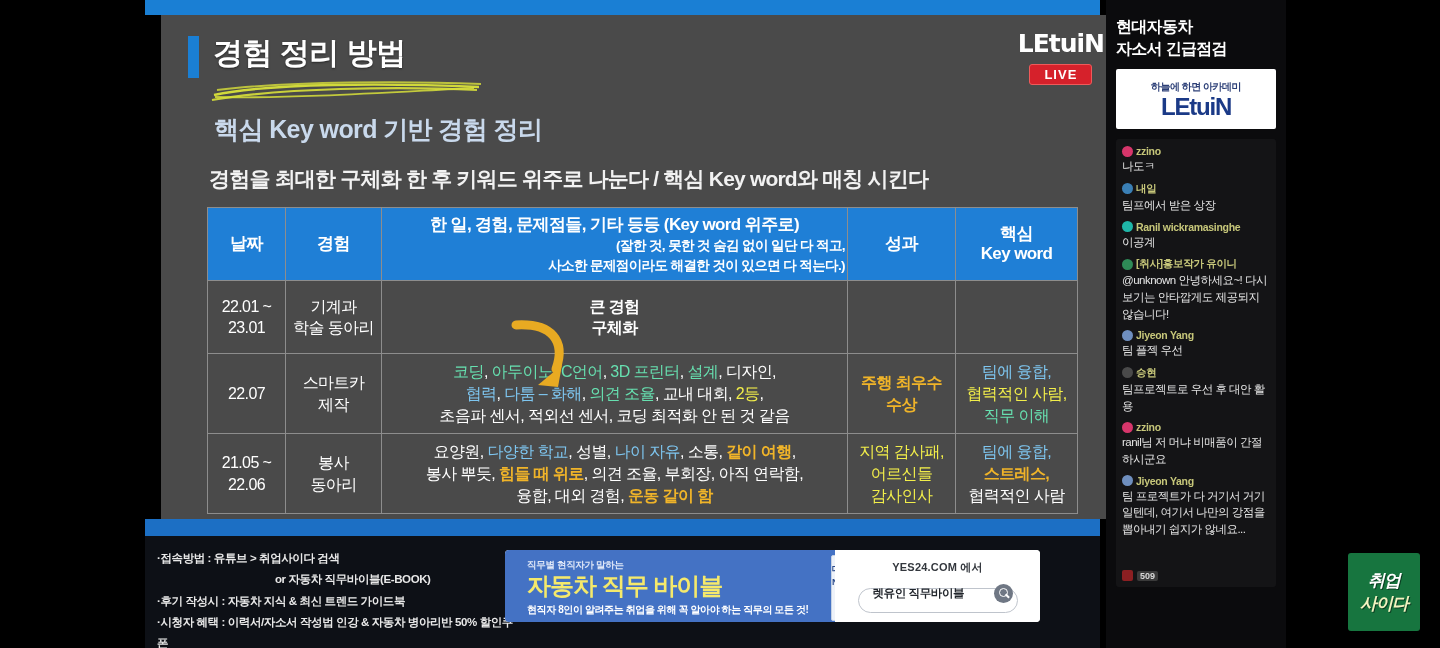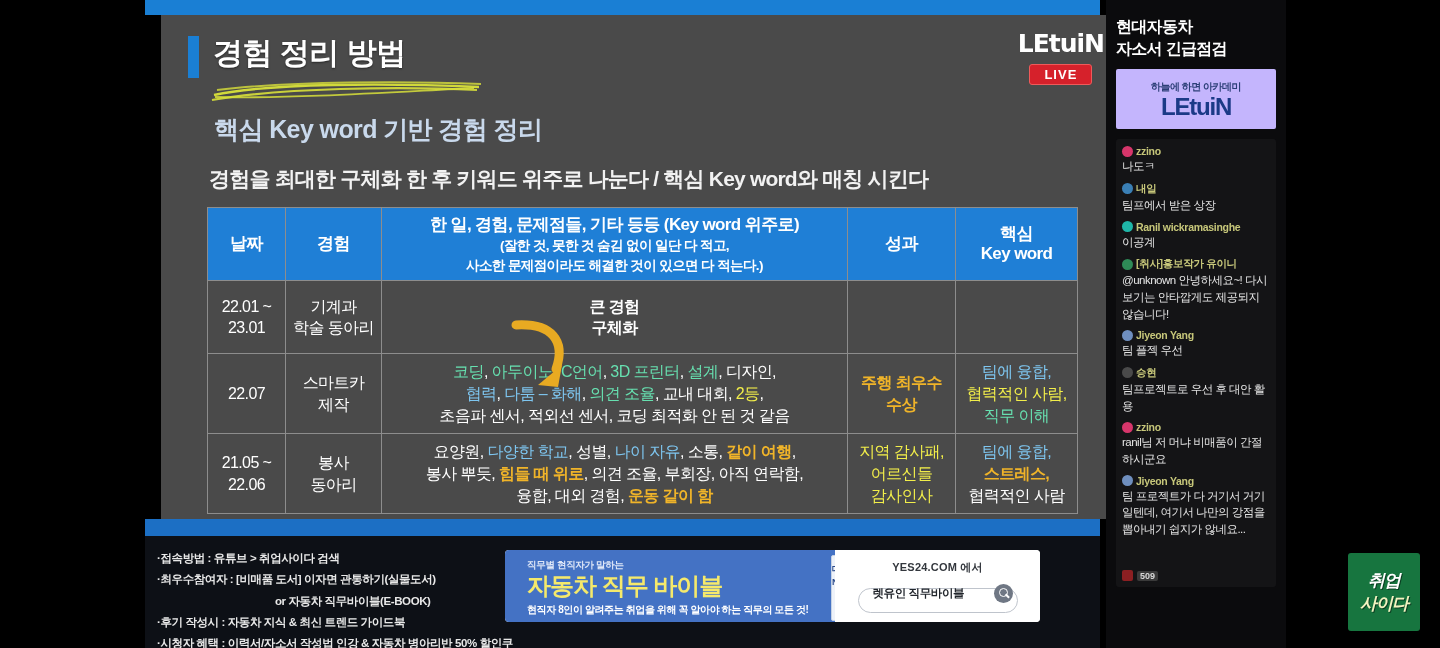--- a/index.html
+++ b/index.html
@@ -68,21 +68,21 @@
   .tbl td, .tbl th {
     border: 1px solid #8d8d8d;
     text-align: center; vertical-align: middle;
     letter-spacing: -0.6px;
   }
   .tbl thead th {
     background: #1f7fd6; color: #ffffff; font-weight: bold;
     padding: 6px 2px;
   }
   .th-main { font-size: 17px; line-height: 1.25; }
-  .th-sub  { font-size: 13.5px; font-weight: bold; line-height: 1.3; margin-top: 2px; }
+  .th-sub  { font-size: 13.5px; font-weight: bold; line-height: 1.3; margin-top: 2px; text-align: right; }
   .th-small { font-size: 17px; line-height: 1.2; }
 
   .tbl tbody td { background: #4a4a4a; color: #ffffff; font-size: 16px; line-height: 1.35; padding: 4px 4px; }
   .c-date { width: 78px; }
   .c-exp  { width: 96px; }
   .c-desc { width: 466px; }
   .c-res  { width: 108px; }
   .c-key  { width: 122px; }
 
   .r1 { height: 73px; }
@@ -152,21 +152,21 @@
   .cl1 { font-size: 17px; font-weight: bold; letter-spacing: -1px; text-shadow: 1px 1px 0 #0a3d21;}
   .cl2 { font-size: 17px; font-weight: bold; letter-spacing: -1px; color: #f3f3c0; text-shadow: 1px 1px 0 #0a3d21;}
 
   
   #chat {
     position: absolute; left: 1106px; top: 0; width: 180px; height: 648px;
     background: #0b0b0d; padding: 16px 10px 0 10px;
   }
   .chat-title { color: #fff; font-size: 16px; font-weight: bold; line-height: 1.35; letter-spacing: -0.7px;}
   .chat-logo {
-    margin-top: 10px; width: 160px; height: 60px; background: #c4b5fd;
+    margin-top: 10px; width: 160px; height: 60px; background: #ffffff;
     display: flex; flex-direction: column; align-items: center; justify-content: center;
     border-radius: 2px;
   }
   .chat-logo .script { font-size: 10px; color: #2c3f77; font-weight: bold; letter-spacing: -0.5px; }
   .chat-logo .big { font-size: 24px; color: #1b3a87; font-weight: bold; letter-spacing: -1.2px; line-height: 1; margin-top: 1px;}
   .chat-box {
     margin-top: 10px; width: 160px; height: 448px; background: #141416;
     border-radius: 3px; padding: 6px 6px 0 6px; overflow: hidden; position: relative;
   }
   .msg { margin-bottom: 7px; }
@@ -315,21 +315,20 @@
         <polygon points="54,58 30,78 50,80" fill="#e8aa22"></polygon>
       </svg>
 
     </div>
 
     <div class="botbar"></div>
 
     <div class="footerzone">
       <div class="foot-list">
         <div>·접속방법 : 유튜브 &gt; 취업사이다 검색</div>
-        <div>·최우수참여자 : [비매품 도서] 이자면 관통하기(실물도서)</div>
         <div class="indent">or 자동차 직무바이블(E-BOOK)</div>
         <div>·후기 작성시 : 자동차 지식 &amp; 최신 트렌드 가이드북</div>
         <div>·시청자 혜택 : 이력서/자소서 작성법 인강 &amp; 자동차 병아리반 50% 할인쿠폰</div>
       </div>
 
       <div class="ad">
         <div class="ad-left">
           <div class="ad-l1">직무별 현직자가 말하는</div>
           <div class="ad-l2">자동차 직무 바이블</div>
           <div class="ad-l3">현직자 8인이 알려주는 취업을 위해 꼭 알아야 하는 직무의 모든 것!</div>

